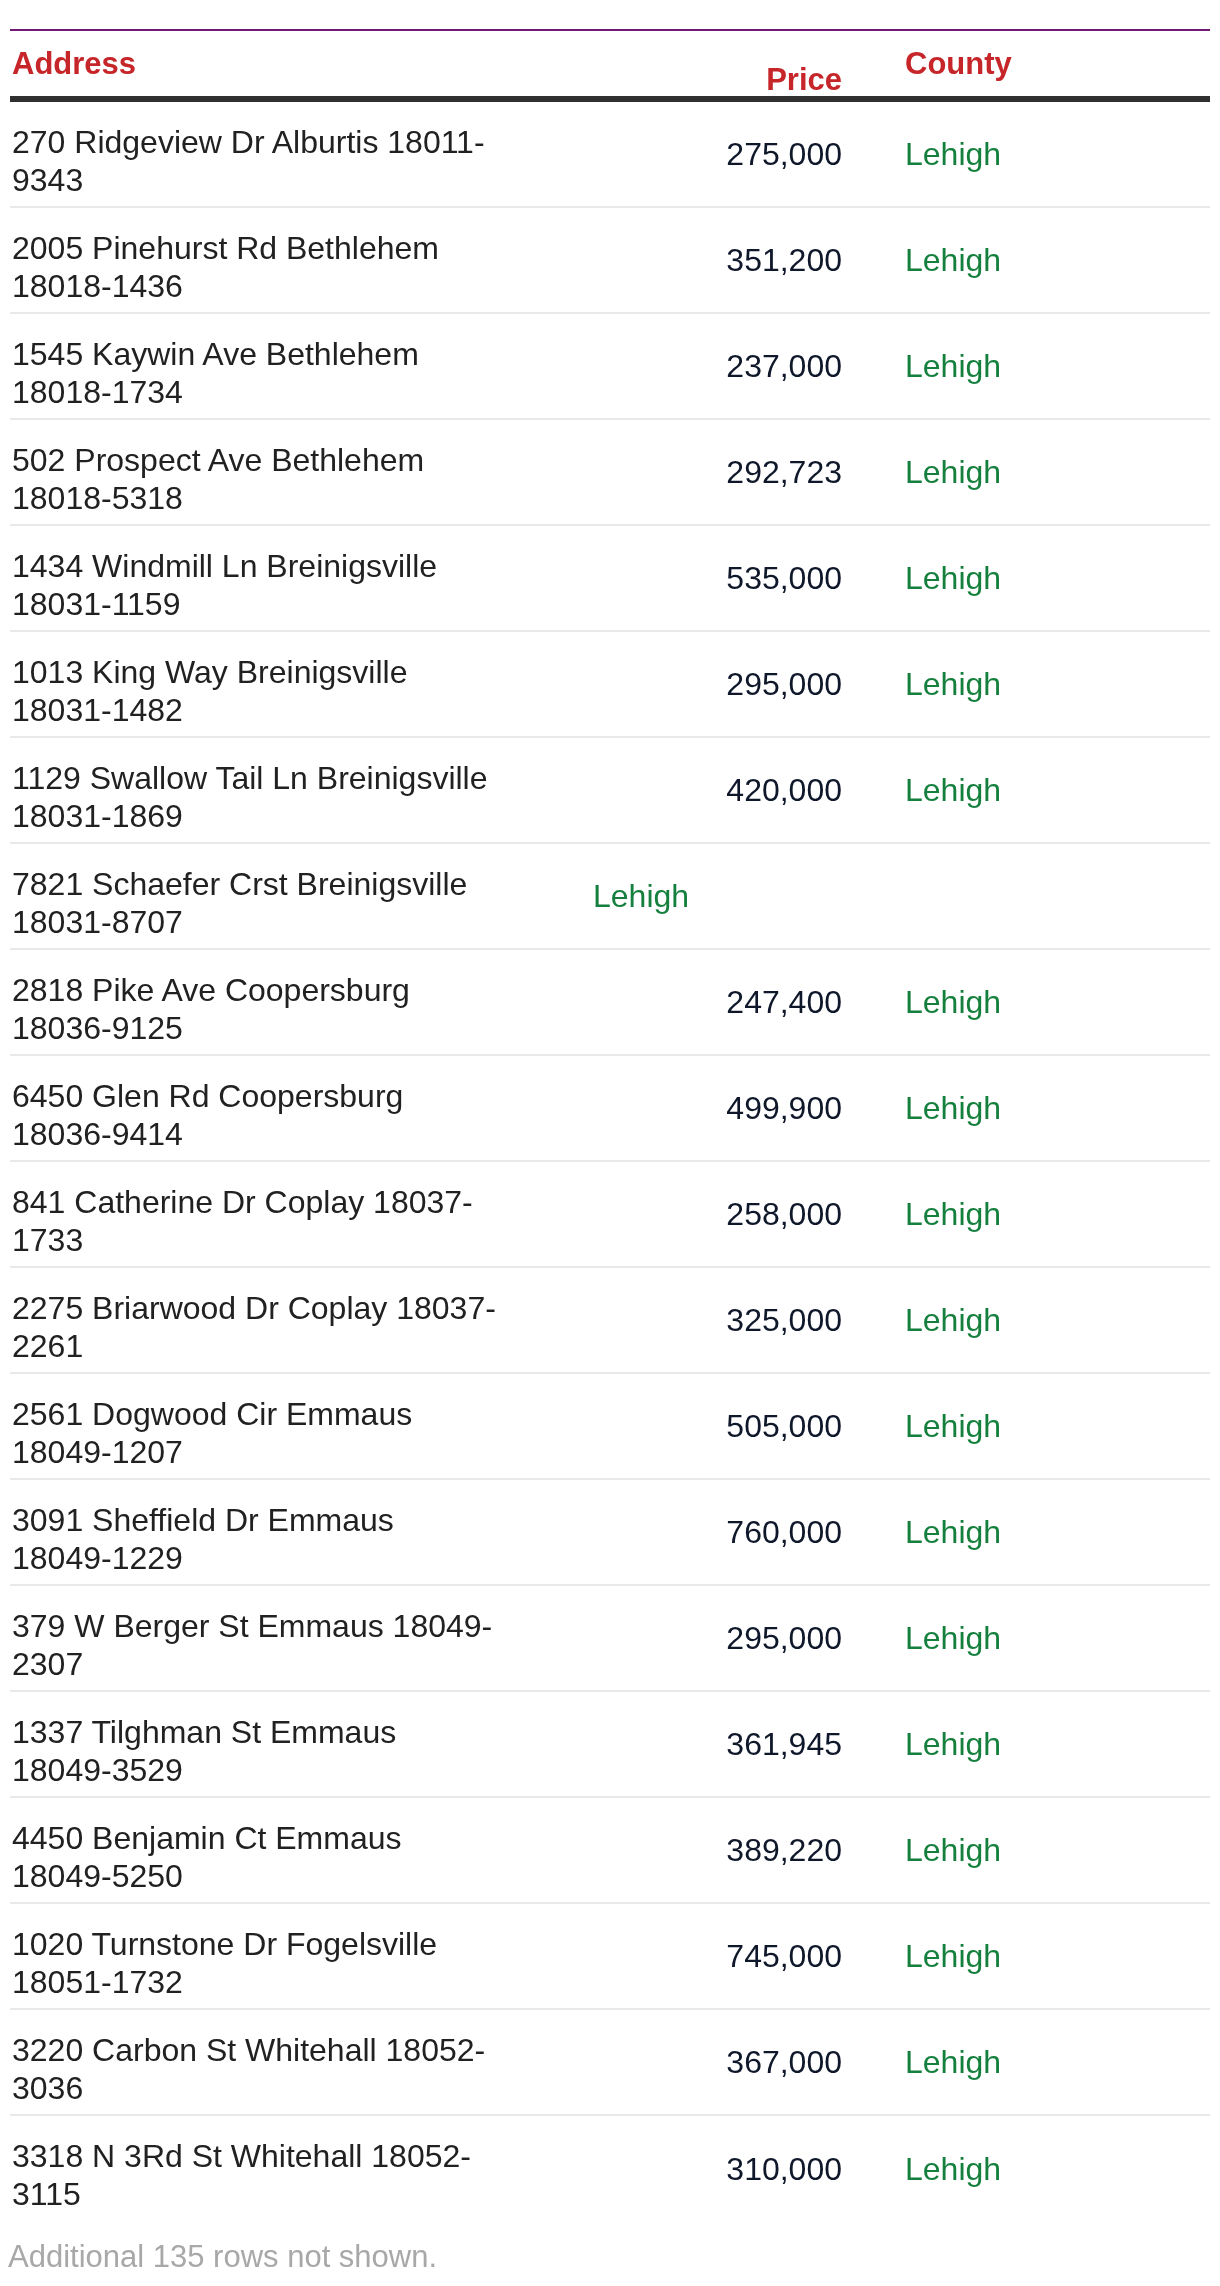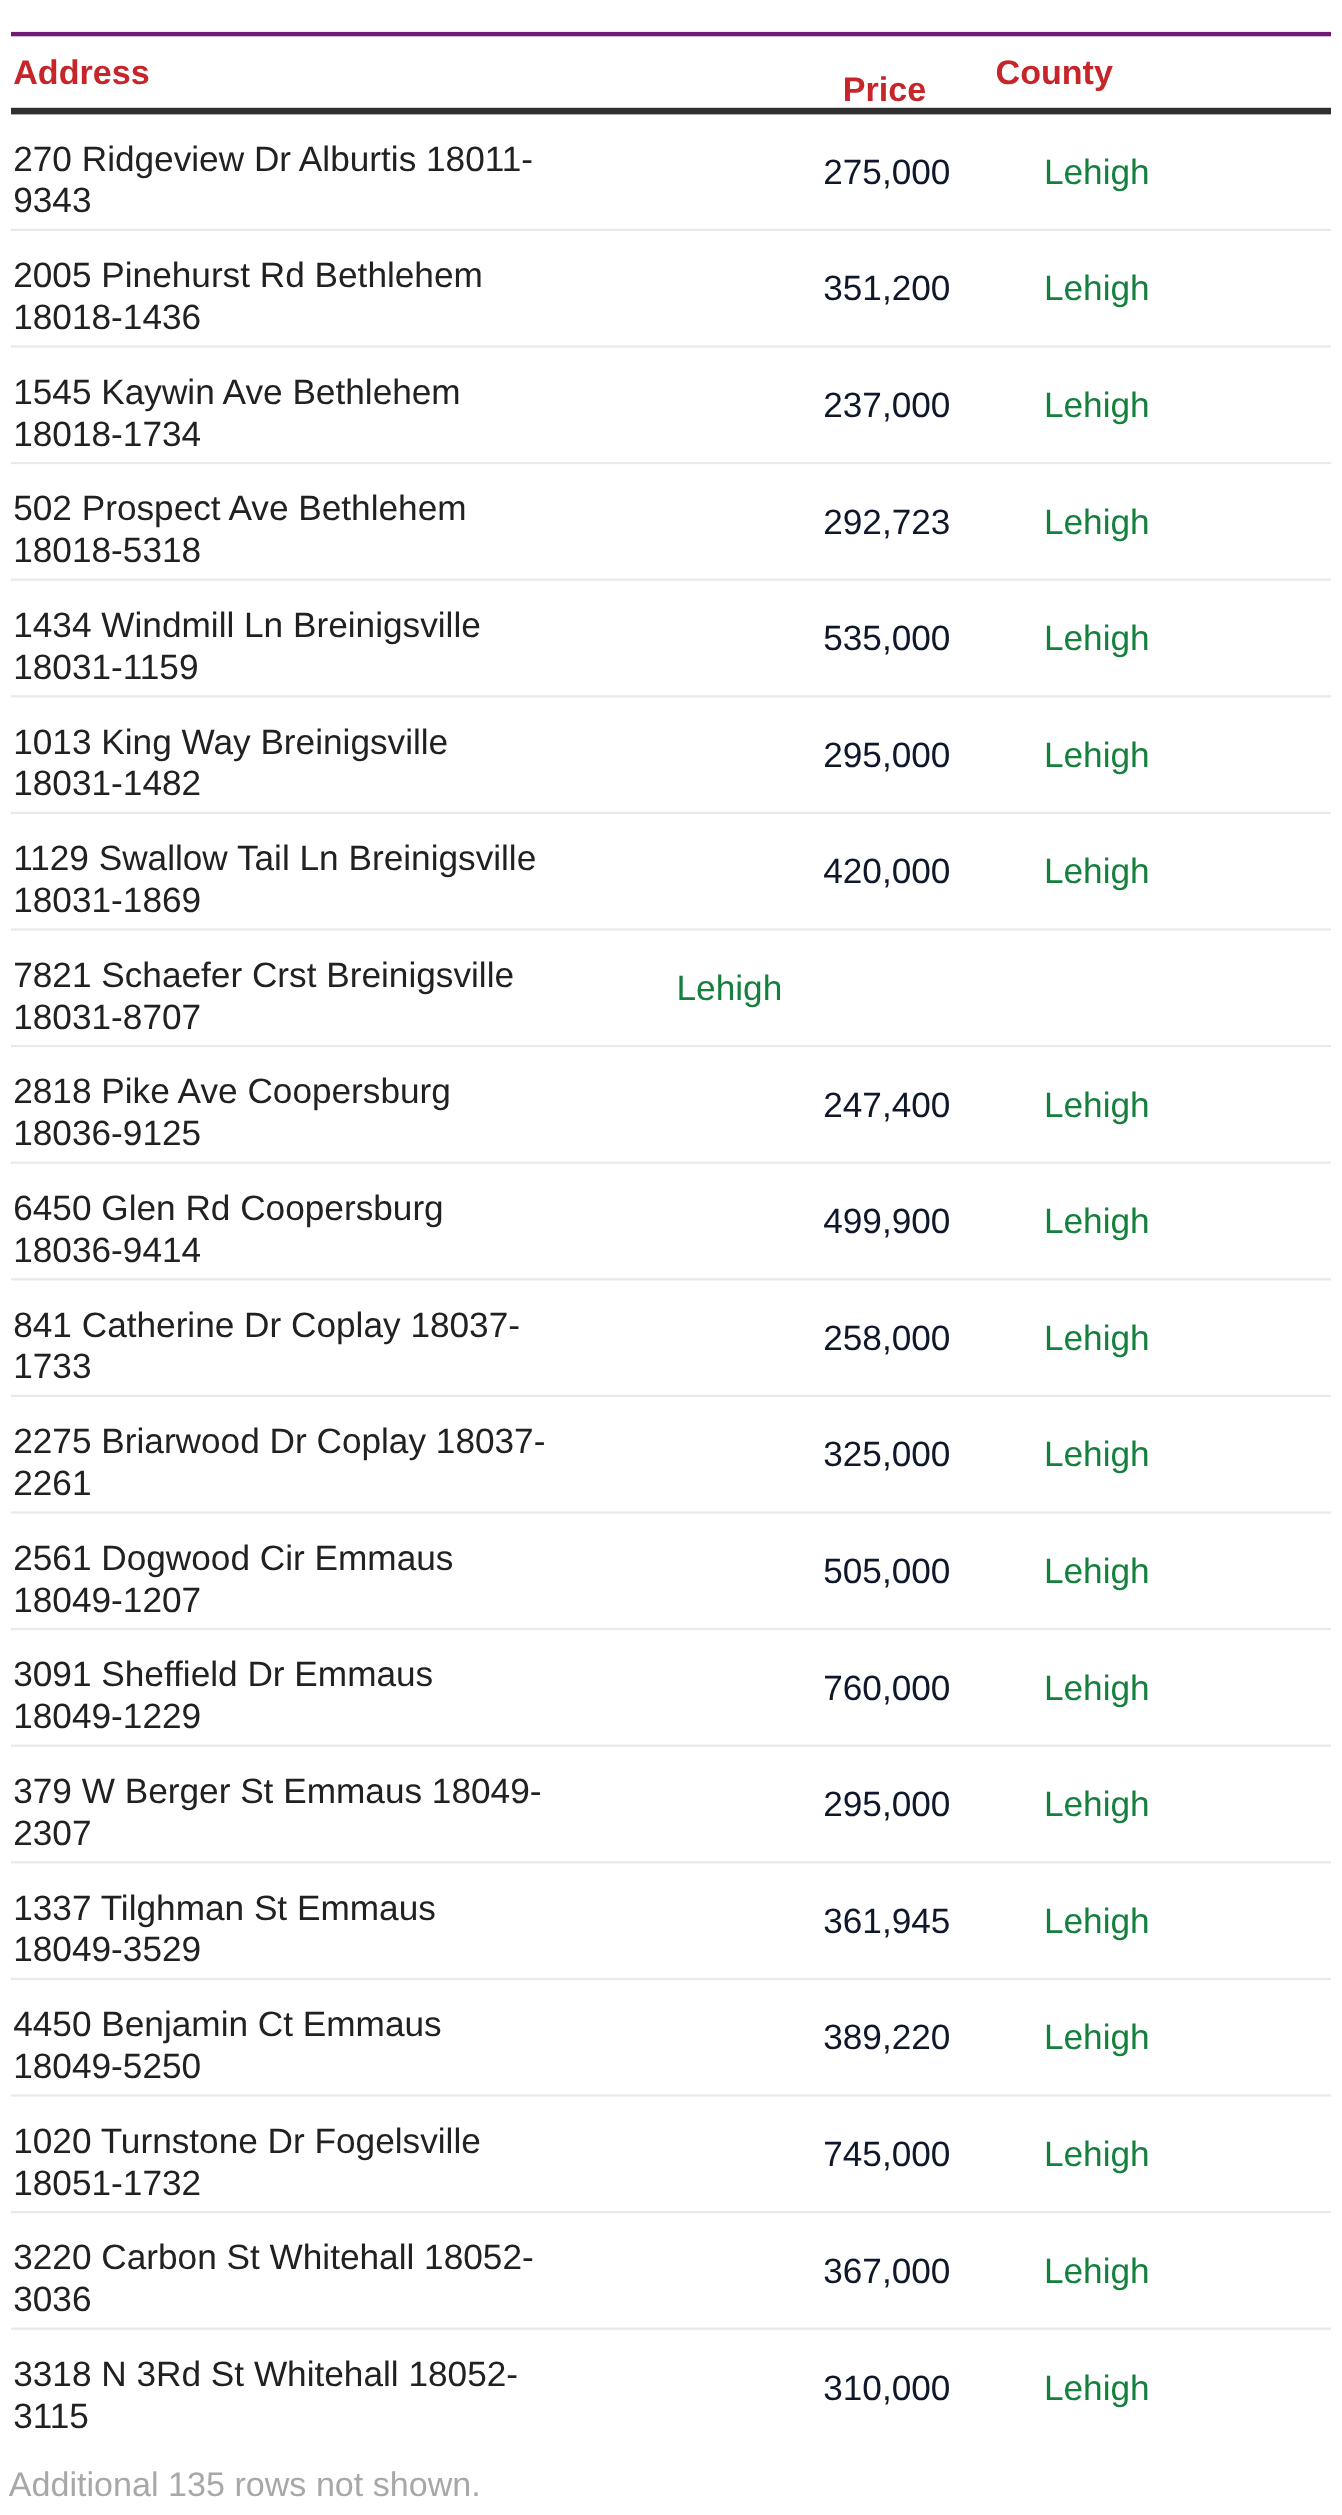--- a/index.html
+++ b/index.html
@@ -13,36 +13,35 @@
     overflow: hidden;
   }
   .table-wrap {
     margin: 29px 10px 0 10px;
     width: 1200px;
   }
   .header-row {
     display: flex;
     align-items: center;
     height: 65px;
-    border-top: 4px solid #701a75;
+    border-top: 2px solid #701a75;
     border-bottom: 6px solid #303030;
     font-size: 31px;
     font-weight: bold;
     color: #c62629;
   }
   .col-address { width: 520px; padding-left: 2px; box-sizing: border-box; }
   .col-price   { width: 312px; text-align: right; box-sizing: border-box; margin-top: 32px; }
   .col-county  { padding-left: 63px; box-sizing: border-box; }
 
   .row {
     display: flex;
     height: 106px;
     box-sizing: border-box;
     border-bottom: 2px solid #e9e9e9;
-    gap: 22px;
   }
   .row:last-child { border-bottom: none; }
   .cell-address {
     width: 520px;
     box-sizing: border-box;
     padding: 21px 0 0 2px;
     font-size: 32px;
     line-height: 38px;
     color: #212121;
   }

